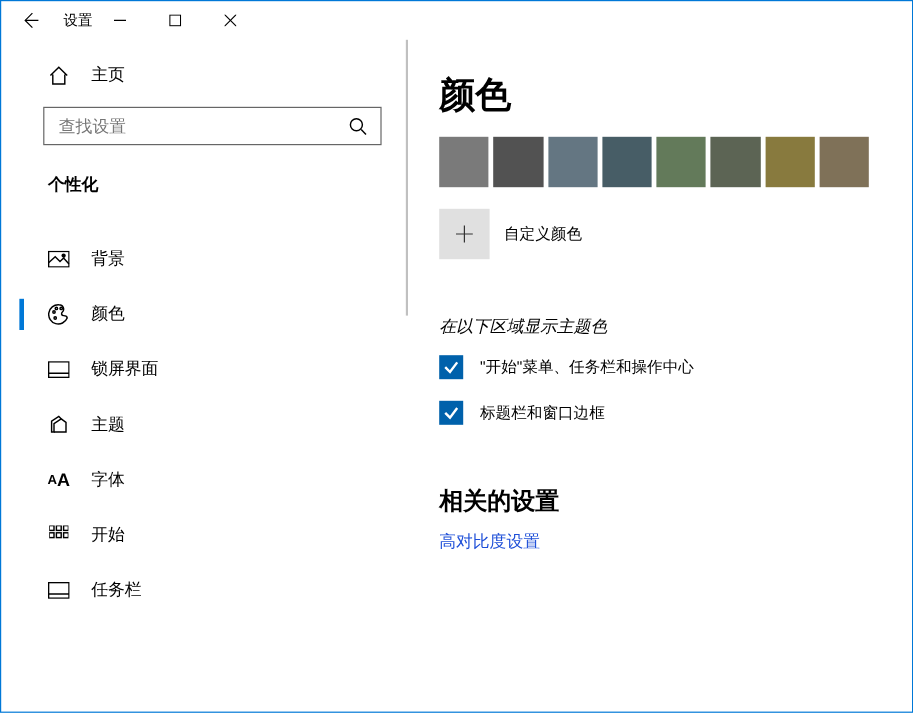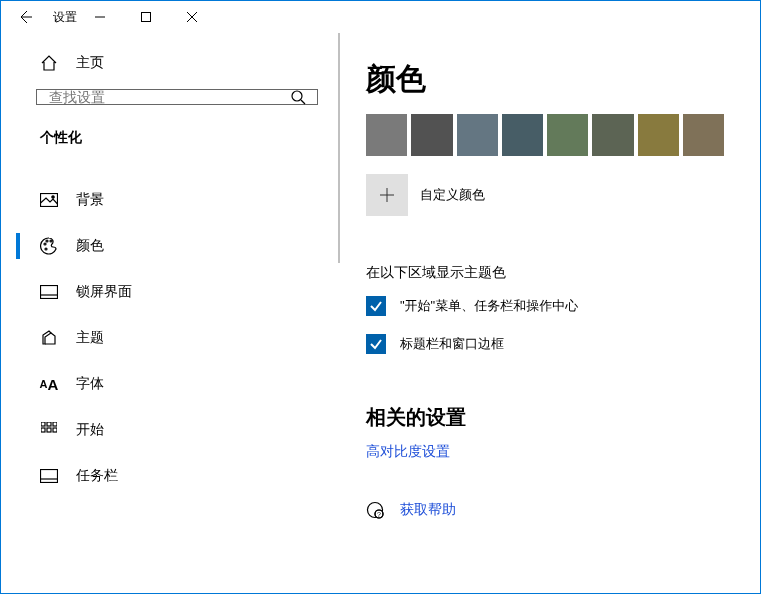--- a/index.html
+++ b/index.html
@@ -59,21 +59,21 @@
   .nav-icon {
     width: 18px; height: 18px;
     display: flex; align-items: center; justify-content: center;
     flex-shrink: 0;
   }
   .nav-icon svg { stroke: #000; stroke-width: 1.2; fill: none; }
   .nav-label { font-size: 14px; }
   .search-wrap { padding: 6px 20px 6px 20px; }
   .search-box {
     border: 1px solid #666;
-    height: 16px;
+    height: 32px;
     display: flex; align-items: center;
     padding: 0 10px;
     justify-content: space-between;
   }
   .search-input {
     border: none; outline: none;
     font-size: 14px; color: #666;
     font-family: inherit;
     flex: 1;
     background: transparent;
@@ -104,21 +104,21 @@
   .custom-color-row {
     display: flex; align-items: center; gap: 12px;
     margin-bottom: 48px;
   }
   .plus-tile {
     width: 42px; height: 42px;
     background: #e0e0e0;
     display: flex; align-items: center; justify-content: center;
     font-size: 22px; color: #333;
   }
-  .subheading { font-size: 14px; margin-bottom: 14px; }
+  .subheading { font-size: 14px; margin-bottom: 14px; font-style: italic; }
   .check-row {
     display: flex; align-items: center; gap: 14px;
     margin-bottom: 18px;
   }
   .checkbox {
     width: 20px; height: 20px;
     background: #0061ab;
     display: flex; align-items: center; justify-content: center;
   }
   .checkbox svg { stroke: #fff; stroke-width: 2; fill: none; }
@@ -308,25 +308,14 @@
           <svg width="14" height="14" viewBox="0 0 14 14">
             <path d="M2 7 L6 11 L12 3"></path>
           </svg>
         </div>
       <span>标题栏和窗口边框</span>
     </div>
 
     <div class="related-heading">相关的设置</div>
     <a class="link">高对比度设置</a>
 
-    <div class="help-row">
-      <span class="nav-icon">
-        <svg width="18" height="18" viewBox="0 0 18 18">
-            <circle cx="9" cy="9" r="7.5"></circle>
-            <circle cx="13" cy="13" r="4" fill="#fff"></circle>
-            <circle cx="13" cy="13" r="4"></circle>
-            <text x="13" y="16" font-size="7" text-anchor="middle" fill="#000" stroke="none">?</text>
-          </svg>
-      </span>
-      <a class="link">获取帮助</a>
-    </div>
   </div>
 </div>
 
 </body></html>

